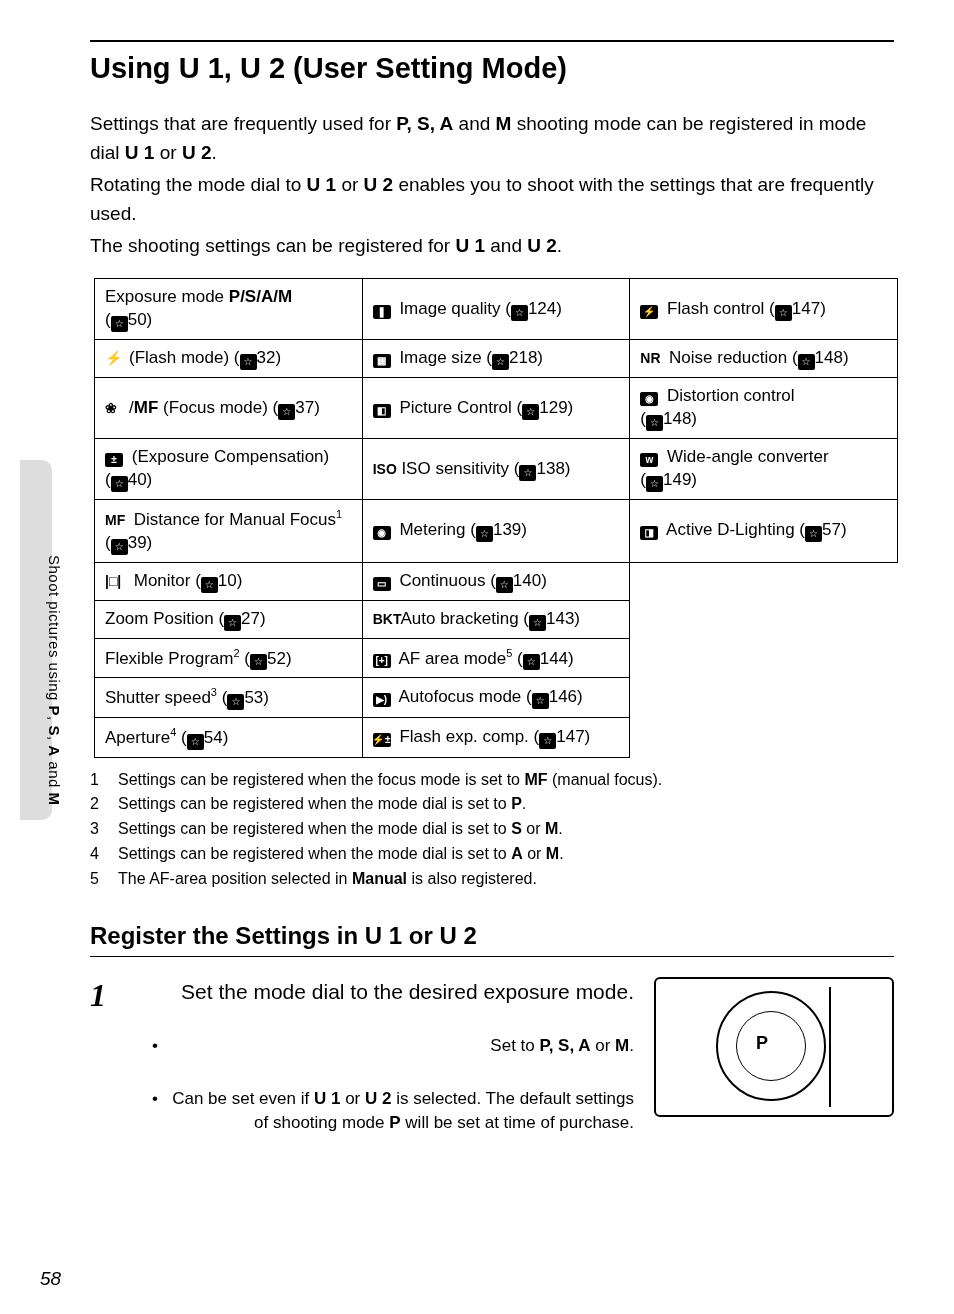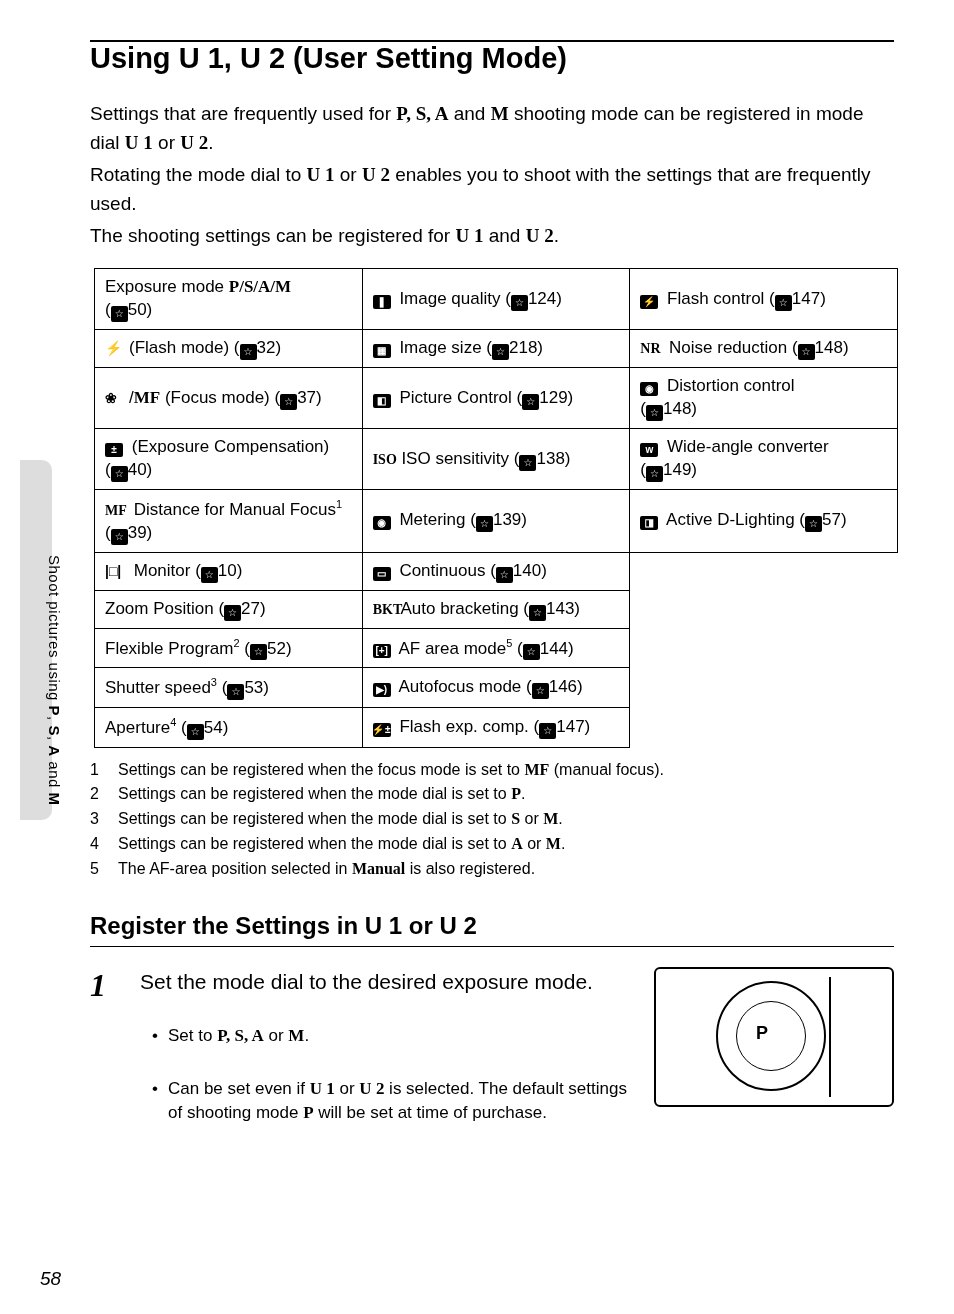--- a/index.html
+++ b/index.html
@@ -1,38 +1,38 @@
 <!DOCTYPE html>
 <html><head>
 <meta charset="utf-8">
 <style>
   * { box-sizing: border-box; margin: 0; padding: 0; }
   body { background: #888; font-family: Arial, Helvetica, sans-serif; color: #000; }
   .page { background: #fff; width: 954px; height: 1314px; margin: 0 auto; position: relative; padding: 40px 60px 40px 90px; }
   .side-tab { position: absolute; left: 20px; top: 460px; width: 32px; height: 360px; background: #ddd; border-radius: 0 10px 10px 0; }
   .side-text { position: absolute; left: 46px; top: 555px; writing-mode: vertical-rl; font-size: 15px; letter-spacing: 0.5px; }
   .side-text .bold { font-weight: 700; font-family: Arial, sans-serif; }
-  h1.main-title { font-size: 29px; font-weight: 700; border-top: 2px solid #000; margin-bottom: 24px; }
+  h1.main-title { font-size: 29px; font-weight: 700; border-top: 2px solid #000; padding-top: 10px; margin-bottom: 24px; }
   .u-sym { font-weight: 900; }
   .intro p { font-size: 19px; line-height: 1.55; margin-bottom: 2px; }
-  .bold { font-weight: 700; font-family: Liberation Serif, serif; }
+  .bold { font-weight: 700; }
   table.settings { width: 100%; border-collapse: collapse; margin: 18px 0 10px 4px; table-layout: fixed; }
   table.settings td { border: 1px solid #000; padding: 7px 10px; font-size: 17px; vertical-align: middle; line-height: 1.35; }
   table.settings td.noborder { border: none; }
   .ico { display: inline-block; width: 18px; height: 14px; background: #000; color: #fff; font-size: 10px; line-height: 14px; text-align: center; vertical-align: -1px; font-weight: 700; border-radius: 2px; margin-right: 4px; }
   .ico-txt { display: inline-block; font-weight: 900; font-size: 14px; width: 24px; text-align: left; }
   .page-ref-box { display: inline-block; background: #000; color: #fff; width: 17px; height: 16px; font-size: 10px; line-height: 16px; text-align: center; vertical-align: -2px; border-radius: 2px; }
   sup { font-size: 11px; vertical-align: super; }
   .footnotes { font-size: 16px; line-height: 1.55; margin-bottom: 30px; }
   .footnotes .fn-row { display: flex; gap: 14px; }
   .footnotes .fn-num { width: 14px; }
   h2.sub-title { font-size: 24px; font-weight: 700; border-bottom: 1px solid #000; padding-bottom: 6px; margin-bottom: 20px; }
   .step { display: flex; gap: 20px; }
   .step-num { font-size: 32px; font-weight: 700; font-style: italic; font-family: Georgia, serif; width: 30px; }
-  .step-body { flex: 1; }
+  .step-body { flex: 1; text-align: right; }
   .step-heading { font-size: 21px; line-height: 1.4; margin-bottom: 12px; }
   .step-bullets { list-style: none; padding-left: 12px; }
   .step-bullets li { font-size: 17px; line-height: 1.45; margin-bottom: 6px; position: relative; padding-left: 16px; margin-top: 28px; }
   .step-bullets li:before { content: "•"; position: absolute; left: 0; }
   .step-img { width: 240px; height: 140px; border: 2px solid #000; border-radius: 6px; position: relative; background: #fff; flex-shrink: 0; }
   .dial { position: absolute; width: 110px; height: 110px; border: 2px solid #000; border-radius: 50%; left: 60px; top: 12px; }
   .dial-inner { position: absolute; width: 70px; height: 70px; border: 1.5px solid #000; border-radius: 50%; left: 18px; top: 18px; }
   .dial-p { position: absolute; left: 38px; top: 40px; font-weight: 700; font-size: 18px; }
   .cam-grip { position: absolute; right: 8px; top: 8px; width: 55px; height: 120px; border-left: 2px solid #000; }
   .page-number { position: absolute; bottom: 24px; left: 40px; font-style: italic; font-size: 19px; }

